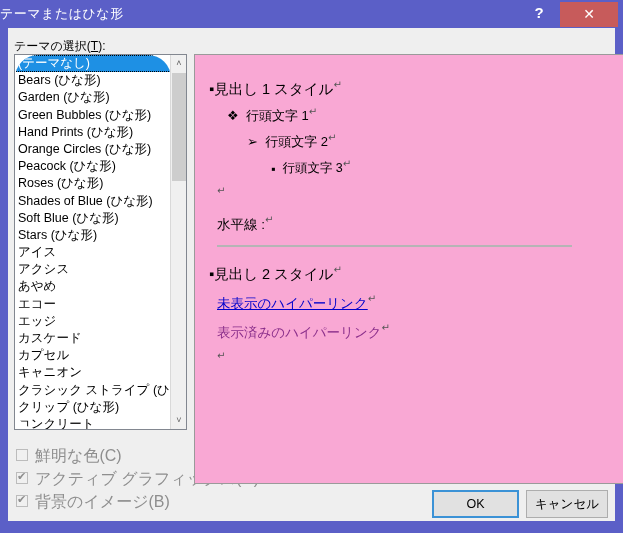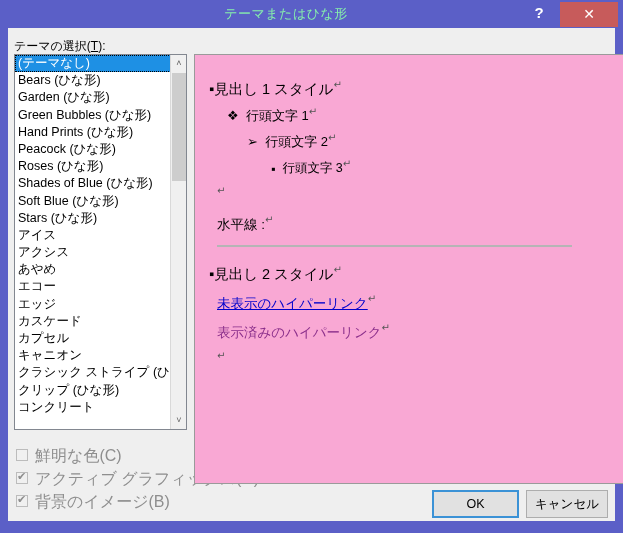--- a/index.html
+++ b/index.html
@@ -26,23 +26,22 @@
     position: absolute;
     left: 0; top: 0;
     width: 623px;
     height: 30px;
     background: #5b5fc7;
   }
   #title-text {
     position: absolute;
     left: 0; top: 5px;
     width: 572px;
-    text-align: center;
     font-size: 13px;
-    color: #86efac;
+    color: #ffffff;
     letter-spacing: 0.5px;
     user-select: none;
   }
   #help-btn {
     position: absolute;
     right: 69px; top: 0px;
     width: 30px; height: 26px;
     color: #ffffff;
     font-size: 15px;
     font-weight: bold;
@@ -92,20 +91,21 @@
     border: 1px solid #828790;
     box-sizing: border-box;
     overflow: hidden;
   }
   #list-items {
     position: absolute;
     left: 0; top: 0;
     width: 156px;
     height: 100%;
     overflow: hidden;
+    border-radius: 23px;
   }
   .list-item {
     height: 17.2px;
     line-height: 17.2px;
     font-size: 12.5px;
     color: #000000;
     padding-left: 3px;
     white-space: nowrap;
     overflow: hidden;
     box-sizing: border-box;
@@ -270,20 +270,21 @@
 
     <div id="list-label"><span>テーマの選択(</span><u>T</u><span>):</span></div>
 
     <div id="listbox">
       <div id="list-items">
           <div class="list-item selected">(テーマなし)</div>
           <div class="list-item">Bears (ひな形)</div>
           <div class="list-item">Garden (ひな形)</div>
           <div class="list-item">Green Bubbles (ひな形)</div>
           <div class="list-item">Hand Prints (ひな形)</div>
+          <div class="list-item">Orange Circles (ひな形)</div>
           <div class="list-item">Peacock (ひな形)</div>
           <div class="list-item">Roses (ひな形)</div>
           <div class="list-item">Shades of Blue (ひな形)</div>
           <div class="list-item">Soft Blue (ひな形)</div>
           <div class="list-item">Stars (ひな形)</div>
           <div class="list-item">アイス</div>
           <div class="list-item">アクシス</div>
           <div class="list-item">あやめ</div>
           <div class="list-item">エコー</div>
           <div class="list-item">エッジ</div>

